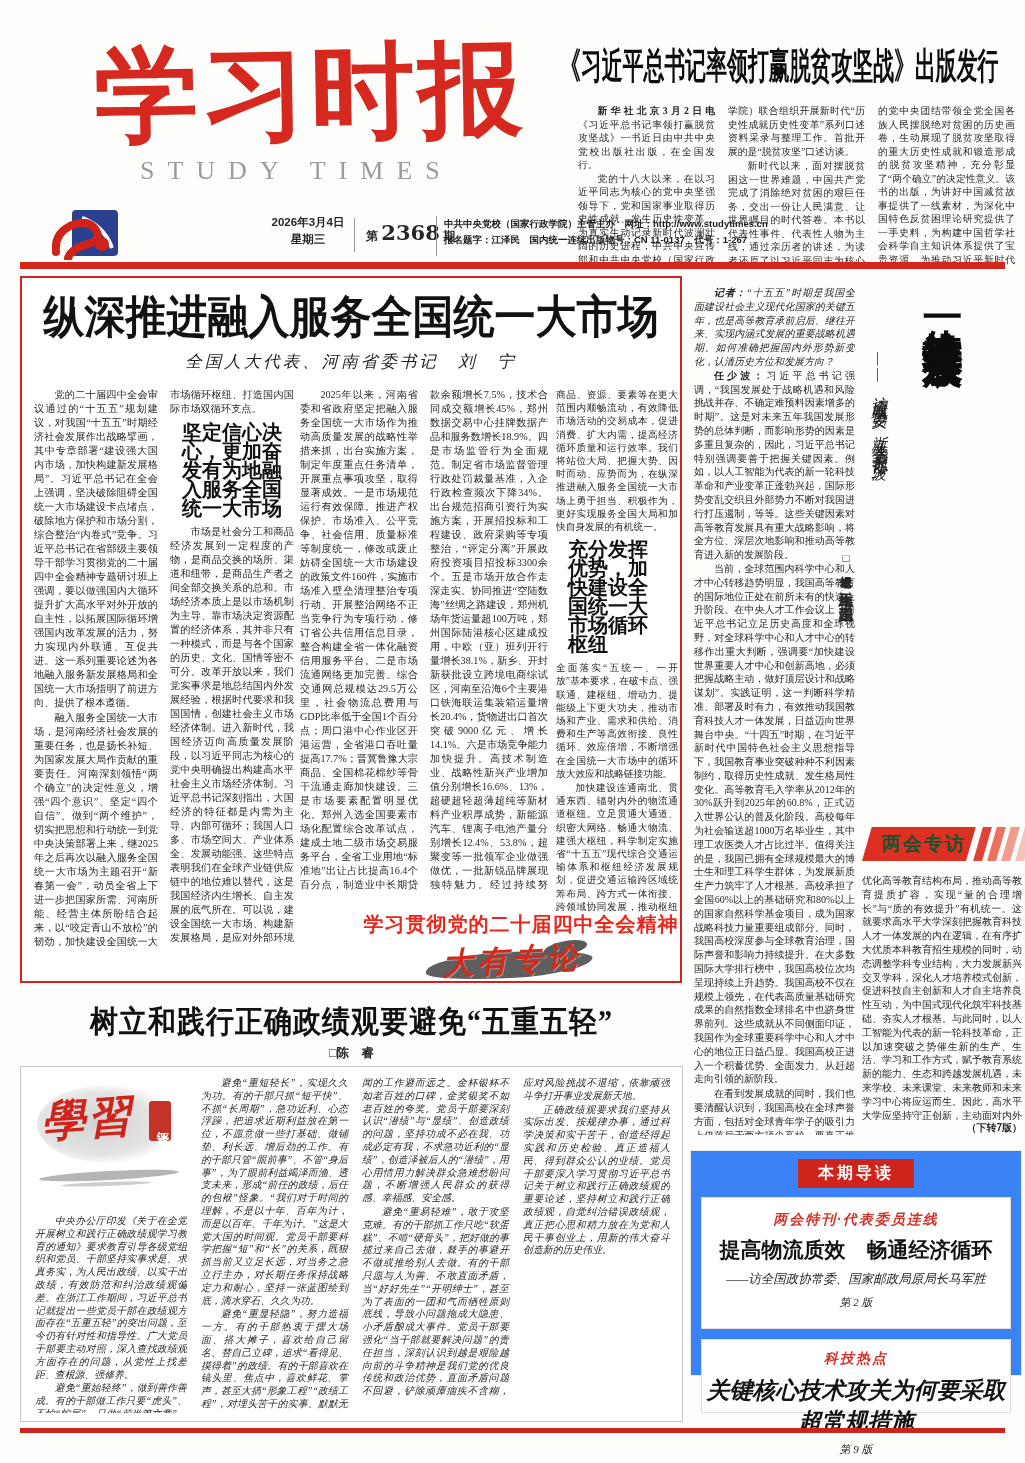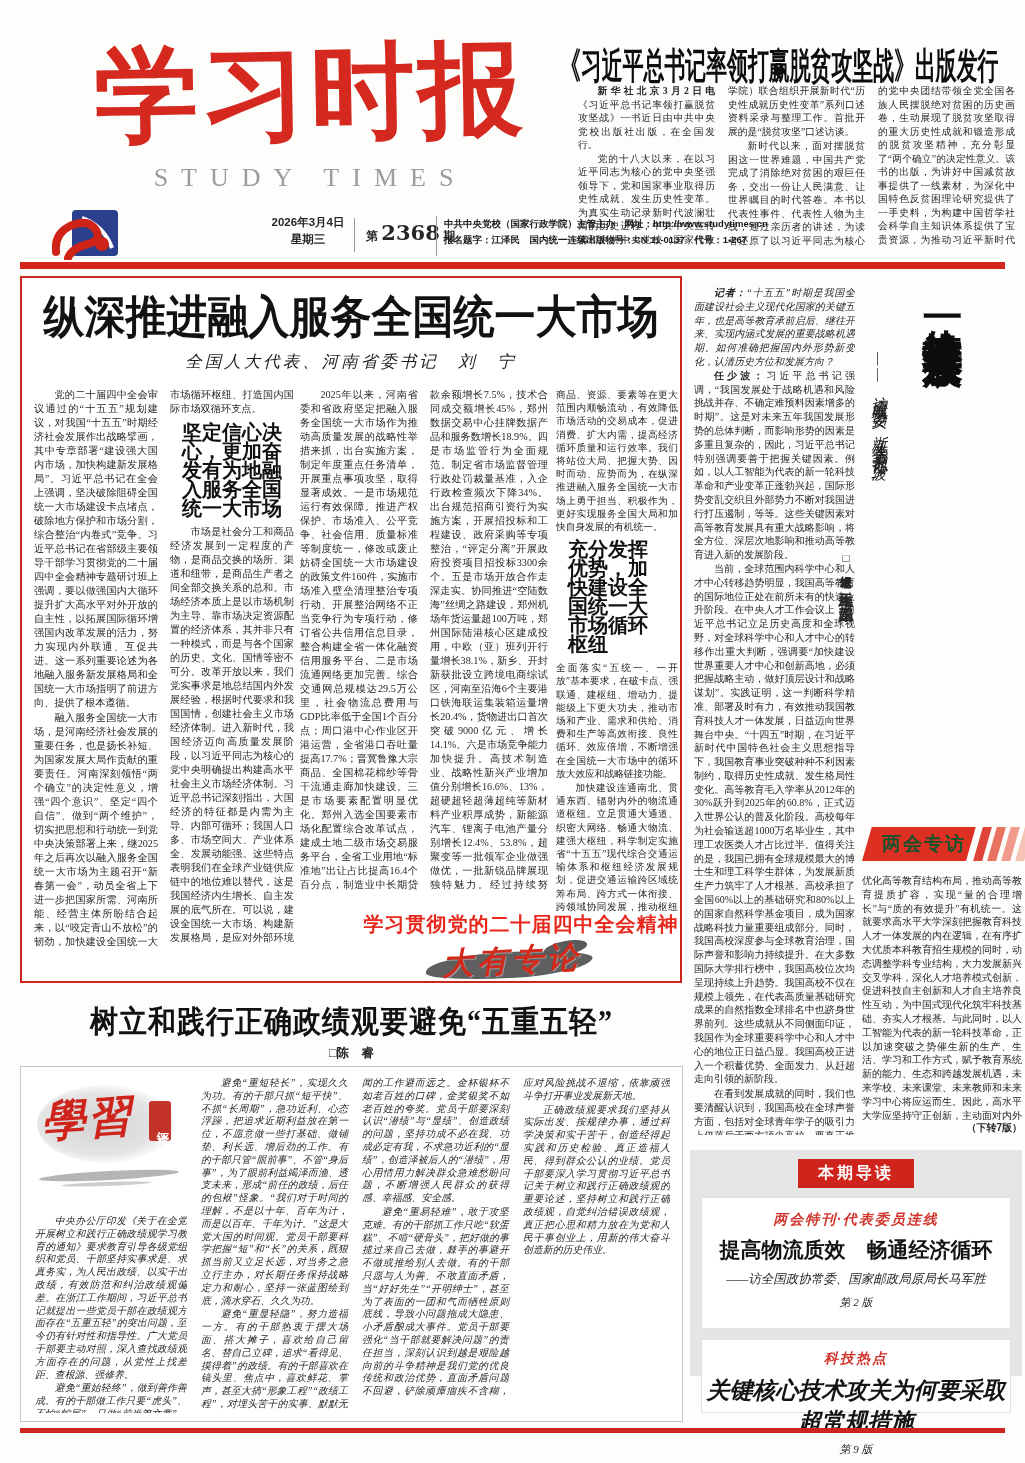--- a/index.html
+++ b/index.html
@@ -7,37 +7,37 @@
          font-family:"Liberation Serif","DejaVu Serif",serif; color:#262626; overflow:hidden; }
   .abs { position:absolute; }
   p { margin:0; text-indent:2em; text-align:justify; }
   .paras p { margin:0 0 1px 0; }
   .flow { column-fill:auto; overflow:hidden; }
 
   
   #mast-title { left:88px; top:22px; width:445px; text-align:center; color:#d5281e;
     font-size:104px; font-weight:900; line-height:1.35; letter-spacing:4px;
     font-family:"DejaVu Serif",serif; transform:rotate(-1deg); }
-  #mast-sub { left:140px; top:163px; width:340px; text-align:center; color:#9c9c9c;
+  #mast-sub { left:140px; top:156px; width:340px; text-align:left; color:#9c9c9c;
     font-size:26px; letter-spacing:13px; font-family:"Liberation Serif",serif; }
   #emblem { left:52px; top:208px; }
   #mast-date { left:258px; top:214px; width:100px; text-align:center; font-family:"Liberation Sans",sans-serif;
     font-weight:700; font-size:11.5px; line-height:17px; }
   .vdiv { width:1px; background:#999; }
   #issue { left:366px; top:220px; width:100px; font-family:"Liberation Sans",sans-serif; font-weight:700;
     font-size:12px; white-space:nowrap; }
   #issue .big { font-family:"DejaVu Serif",serif; font-size:21px; font-weight:700; }
   #mast-info { left:444px; top:216px; width:348px; font-family:"Liberation Sans",sans-serif;
     font-weight:700; font-size:9.5px; line-height:16px; white-space:nowrap; color:#1a1a1a; }
 
   
   #top-headline { left:560px; top:42px; width:458px; font-family:"Liberation Sans",sans-serif;
     font-weight:900; font-size:29px; color:#0d0d0d; white-space:nowrap;
     transform:scaleX(0.72) scaleY(1.25); transform-origin:left top; }
-  #top-body { left:578px; top:84px; width:437px; height:166px; column-count:3; column-gap:13px;
+  #top-body { left:578px; top:104px; width:437px; height:166px; column-count:3; column-gap:13px;
     font-size:9.8px; line-height:13.5px; }
 
   #red-bar { left:20px; top:262px; width:985px; height:7px; background:#d6251b; }
 
   
   #lead-box { left:20px; top:276px; width:662px; height:707px; border:2.5px solid #cd241b; background:#fff; }
   #lead-headline { left:22px; top:287px; width:658px; text-align:center; font-size:41px; font-weight:900;
     color:#121212; letter-spacing:0px; font-family:"Liberation Serif",serif; transform:scaleY(1.1);
     transform-origin:top; }
   #lead-byline { left:22px; top:351px; width:658px; text-align:center; font-size:16.5px; font-style:italic;
@@ -97,21 +97,21 @@
     font-weight:900; font-style:italic; font-family:"DejaVu Serif",serif; letter-spacing:2px; transform:rotate(-4deg); }
   #cm-logo .seal { position:absolute; left:118px; top:26px; width:22px; height:40px; background:#c33327;
     border-radius:3px; color:#fff; writing-mode:vertical-rl; text-align:center; font-size:12px; font-weight:700;
     font-family:"Liberation Sans",sans-serif; letter-spacing:2px; padding-top:3px; }
   #cm-logo .swoosh { position:absolute; left:8px; top:96px; width:140px; height:9px; background:#b5b5b5;
     border-radius:50%; transform:rotate(-3deg); }
   #cm-logo .swoosh2 { position:absolute; left:30px; top:107px; width:90px; height:4px; background:#cecece;
     border-radius:50%; transform:rotate(-2deg); }
 
   
-  #digest { left:690px; top:1150px; width:332px; height:226px; background:#e5e5e5; border:1px solid #ece7e2; }
+  #digest { left:690px; top:1150px; width:332px; height:226px; background:#3b82f6; border:1px solid #ece7e2; }
   #digest .hdr { position:absolute; left:50%; transform:translateX(-50%); top:8px; background:#ce241c;
     color:#fff; font-family:"Liberation Sans",sans-serif; font-weight:700; font-size:16px; letter-spacing:3px;
     padding:4px 20px; }
   .dg-card { position:absolute; left:10px; width:310px; background:#fff; border:1px solid #e6dfd9; text-align:center; }
   #dg-card1 { top:46px; height:132px; }
   #dg-card2 { top:188px; height:74px;text-align:center; }
   .dg-tag { color:#d0342c; font-size:14px; font-style:italic; font-weight:700; letter-spacing:2px; margin-top:13px; }
   .dg-title { font-size:21px; font-weight:900; color:#141414; margin-top:7px; letter-spacing:0px; }
   .dg-sub { font-size:12.5px; font-style:italic; margin-top:7px; color:#222; }
   .dg-page { font-size:11px; margin-top:7px; font-style:italic; }

